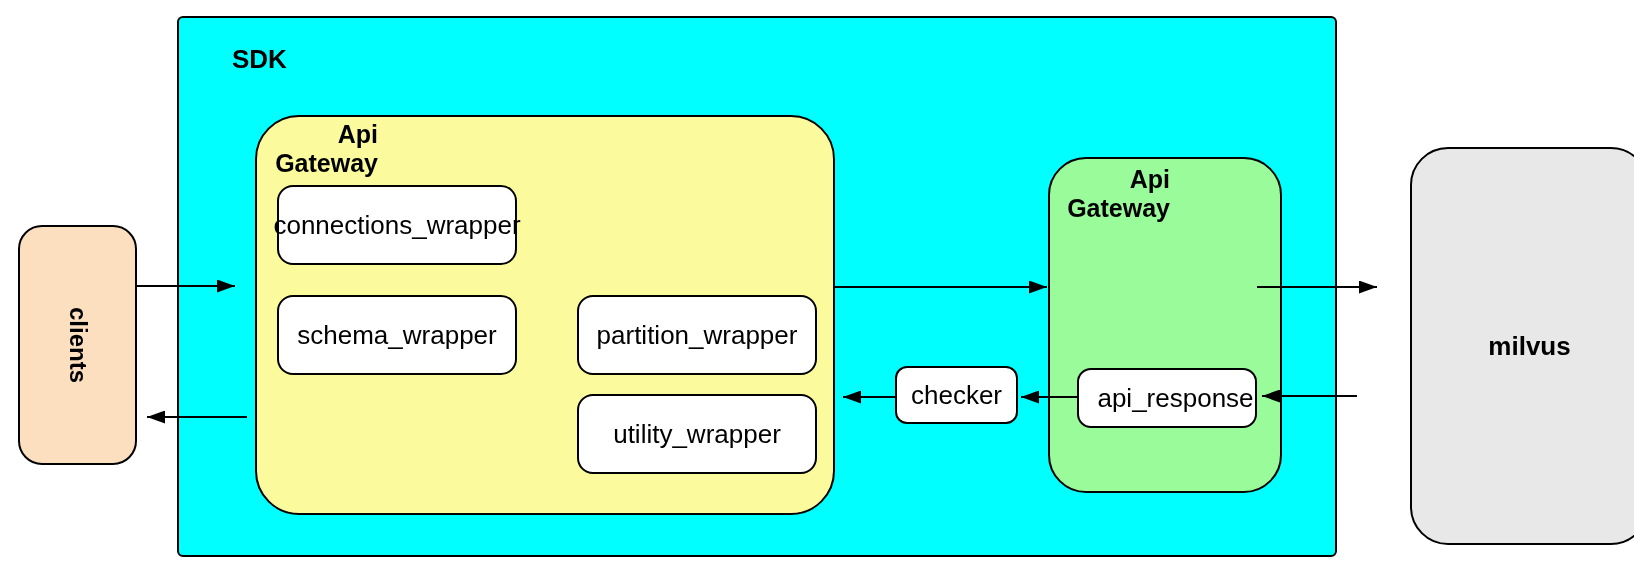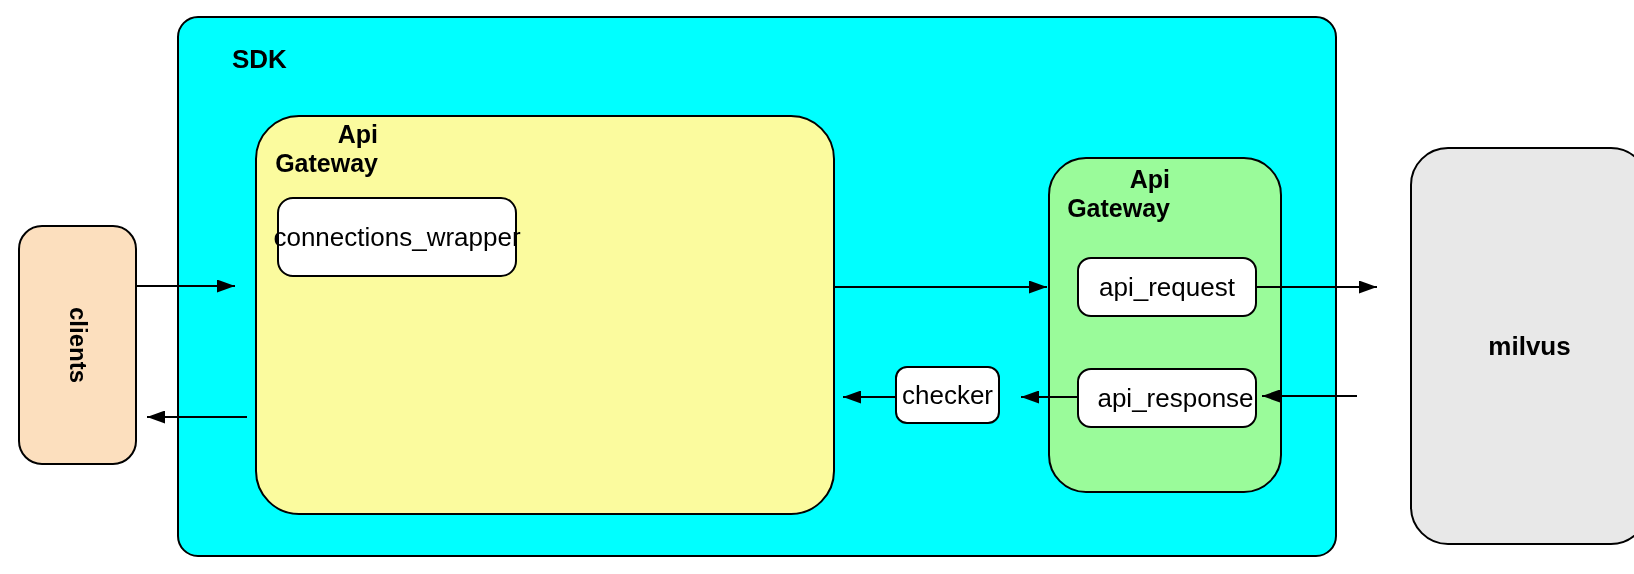--- a/index.html
+++ b/index.html
@@ -41,21 +41,21 @@
     transform: translate(-50%, -50%) rotate(90deg);
     font-weight: bold;
     font-size: 24px;
     white-space: nowrap;
   }
 
   
   .sdk {
     left: 177px; top: 16px; width: 1160px; height: 541px;
     background: var(--cyan);
-    border-radius: 21px;
+    border-radius: 6px;
   }
   .sdk-label {
     position: absolute;
     left: 53px; top: 26px;
     font-weight: bold;
     font-size: 26px;
   }
 
   
   .api-wrapper {
@@ -77,29 +77,29 @@
     width: 240px; height: 80px;
     background: var(--white);
     border: 2px solid var(--line);
     border-radius: 16px;
     display: flex;
     align-items: center;
     justify-content: center;
     font-size: 26px;
     white-space: nowrap;
   }
-  .m-r1 { top: 80px; text-align: center; }
+  .m-r1 { top: 68px; text-align: center; }
   .m-r2 { top: 178px; }
   .m-r3 { top: 277px; }
   .m-c1 { left: 20px; }
   .m-c2 { left: 320px; }
 
   
   .checker {
-    left: 716px; top: 348px; width: 105px; height: 58px;
+    left: 716px; top: 348px; width: 123px; height: 58px;
     background: var(--white);
     border-radius: 12px;
     display: flex;
     align-items: center;
     justify-content: center;
     font-size: 26px;
   }
 
   
   .api-gateway {
@@ -155,30 +155,32 @@
 
   <div class="node sdk">
     <div class="sdk-label">SDK</div>
 
     <div class="node api-wrapper">
       <div class="block-label">
         <div>Api</div>
         <div>Gateway</div>
       </div>
       <div class="module m-r1 m-c1">connections_wrapper</div>
+      <div class="module m-r2 m-c1">schema_wrapper</div>
+      <div class="module m-r2 m-c2">partition_wrapper</div>
+      <div class="module m-r3 m-c2">utility_wrapper</div>
     </div>
 
     <div class="node checker">checker</div>
 
     <div class="node api-gateway">
       <div class="block-label">
         <div>Api</div>
         <div>Gateway</div>
       </div>
-      <div class="gw-module gw-request">api_request</div>
       <div class="gw-module gw-response">api_response</div>
     </div>
   </div>
 
   <div class="node milvus">milvus</div>
 
   <svg class="arrows" viewBox="0 0 1634 574" xmlns="http://www.w3.org/2000/svg">
     <defs>
       <marker id="ah" markerUnits="userSpaceOnUse" markerWidth="18" markerHeight="13" refX="18" refY="6.5" orient="auto">
         <path d="M0,0 L18,6.5 L0,13 Z" fill="#000"></path>

